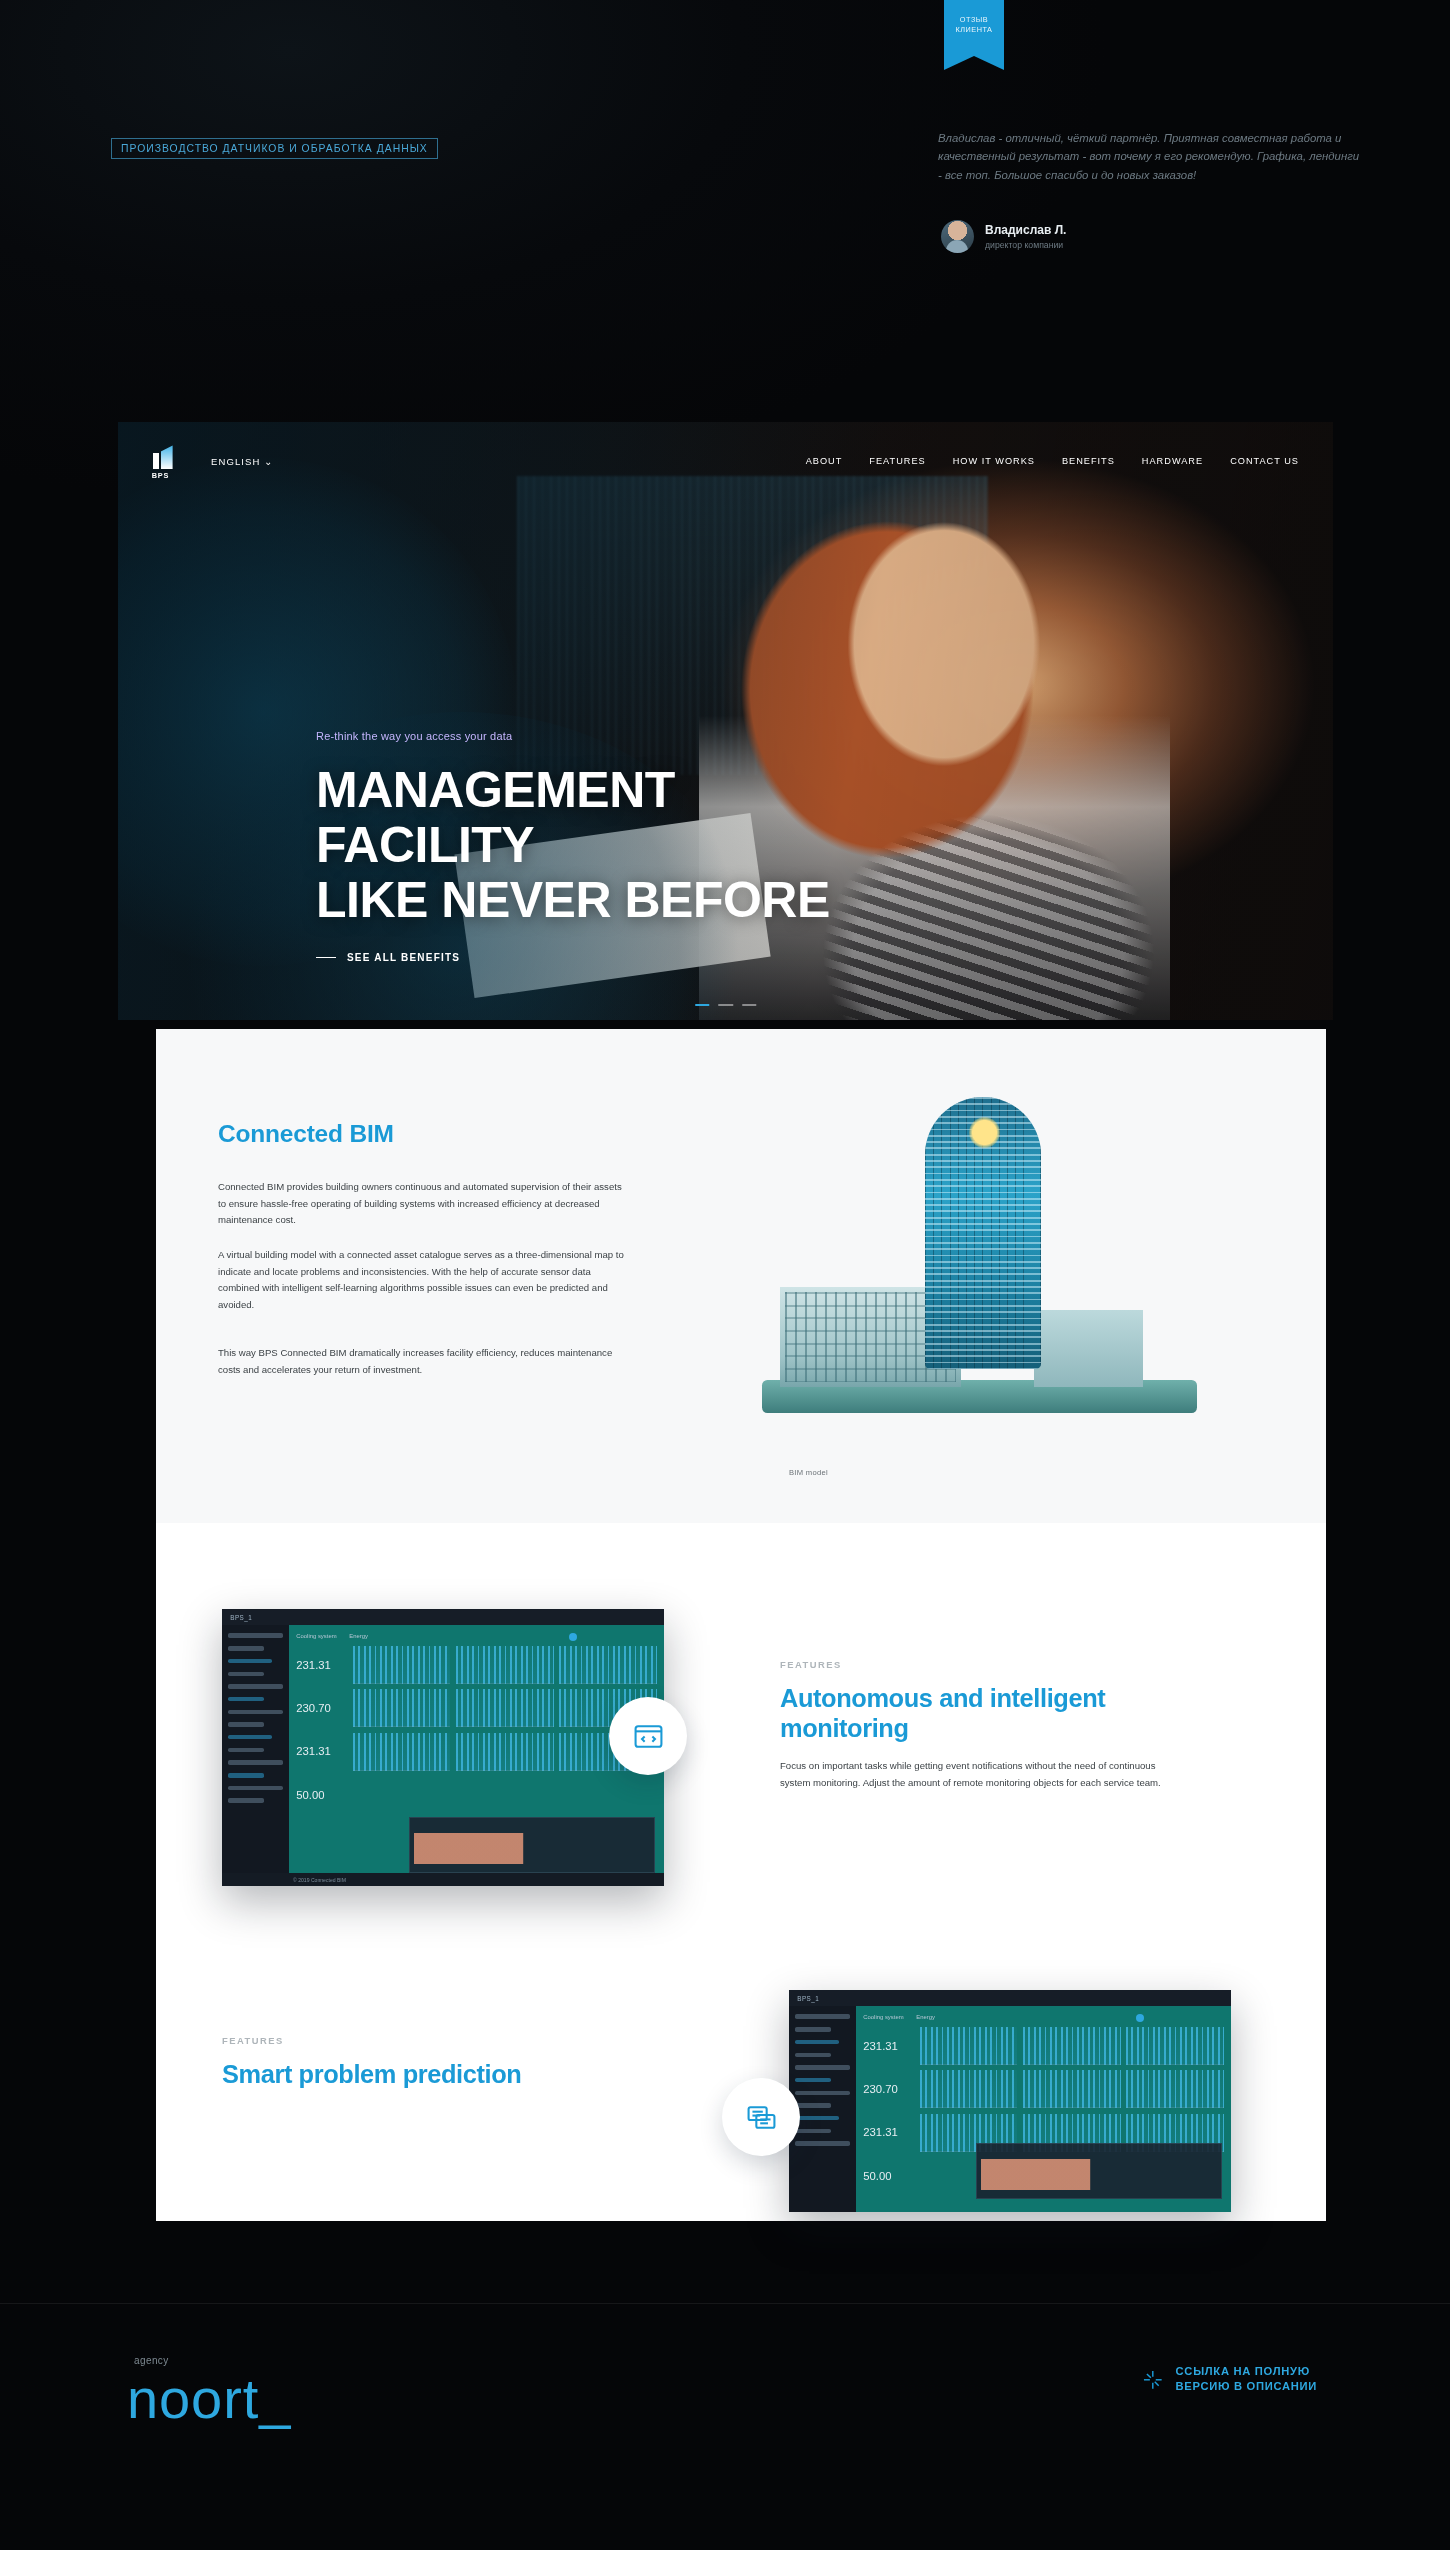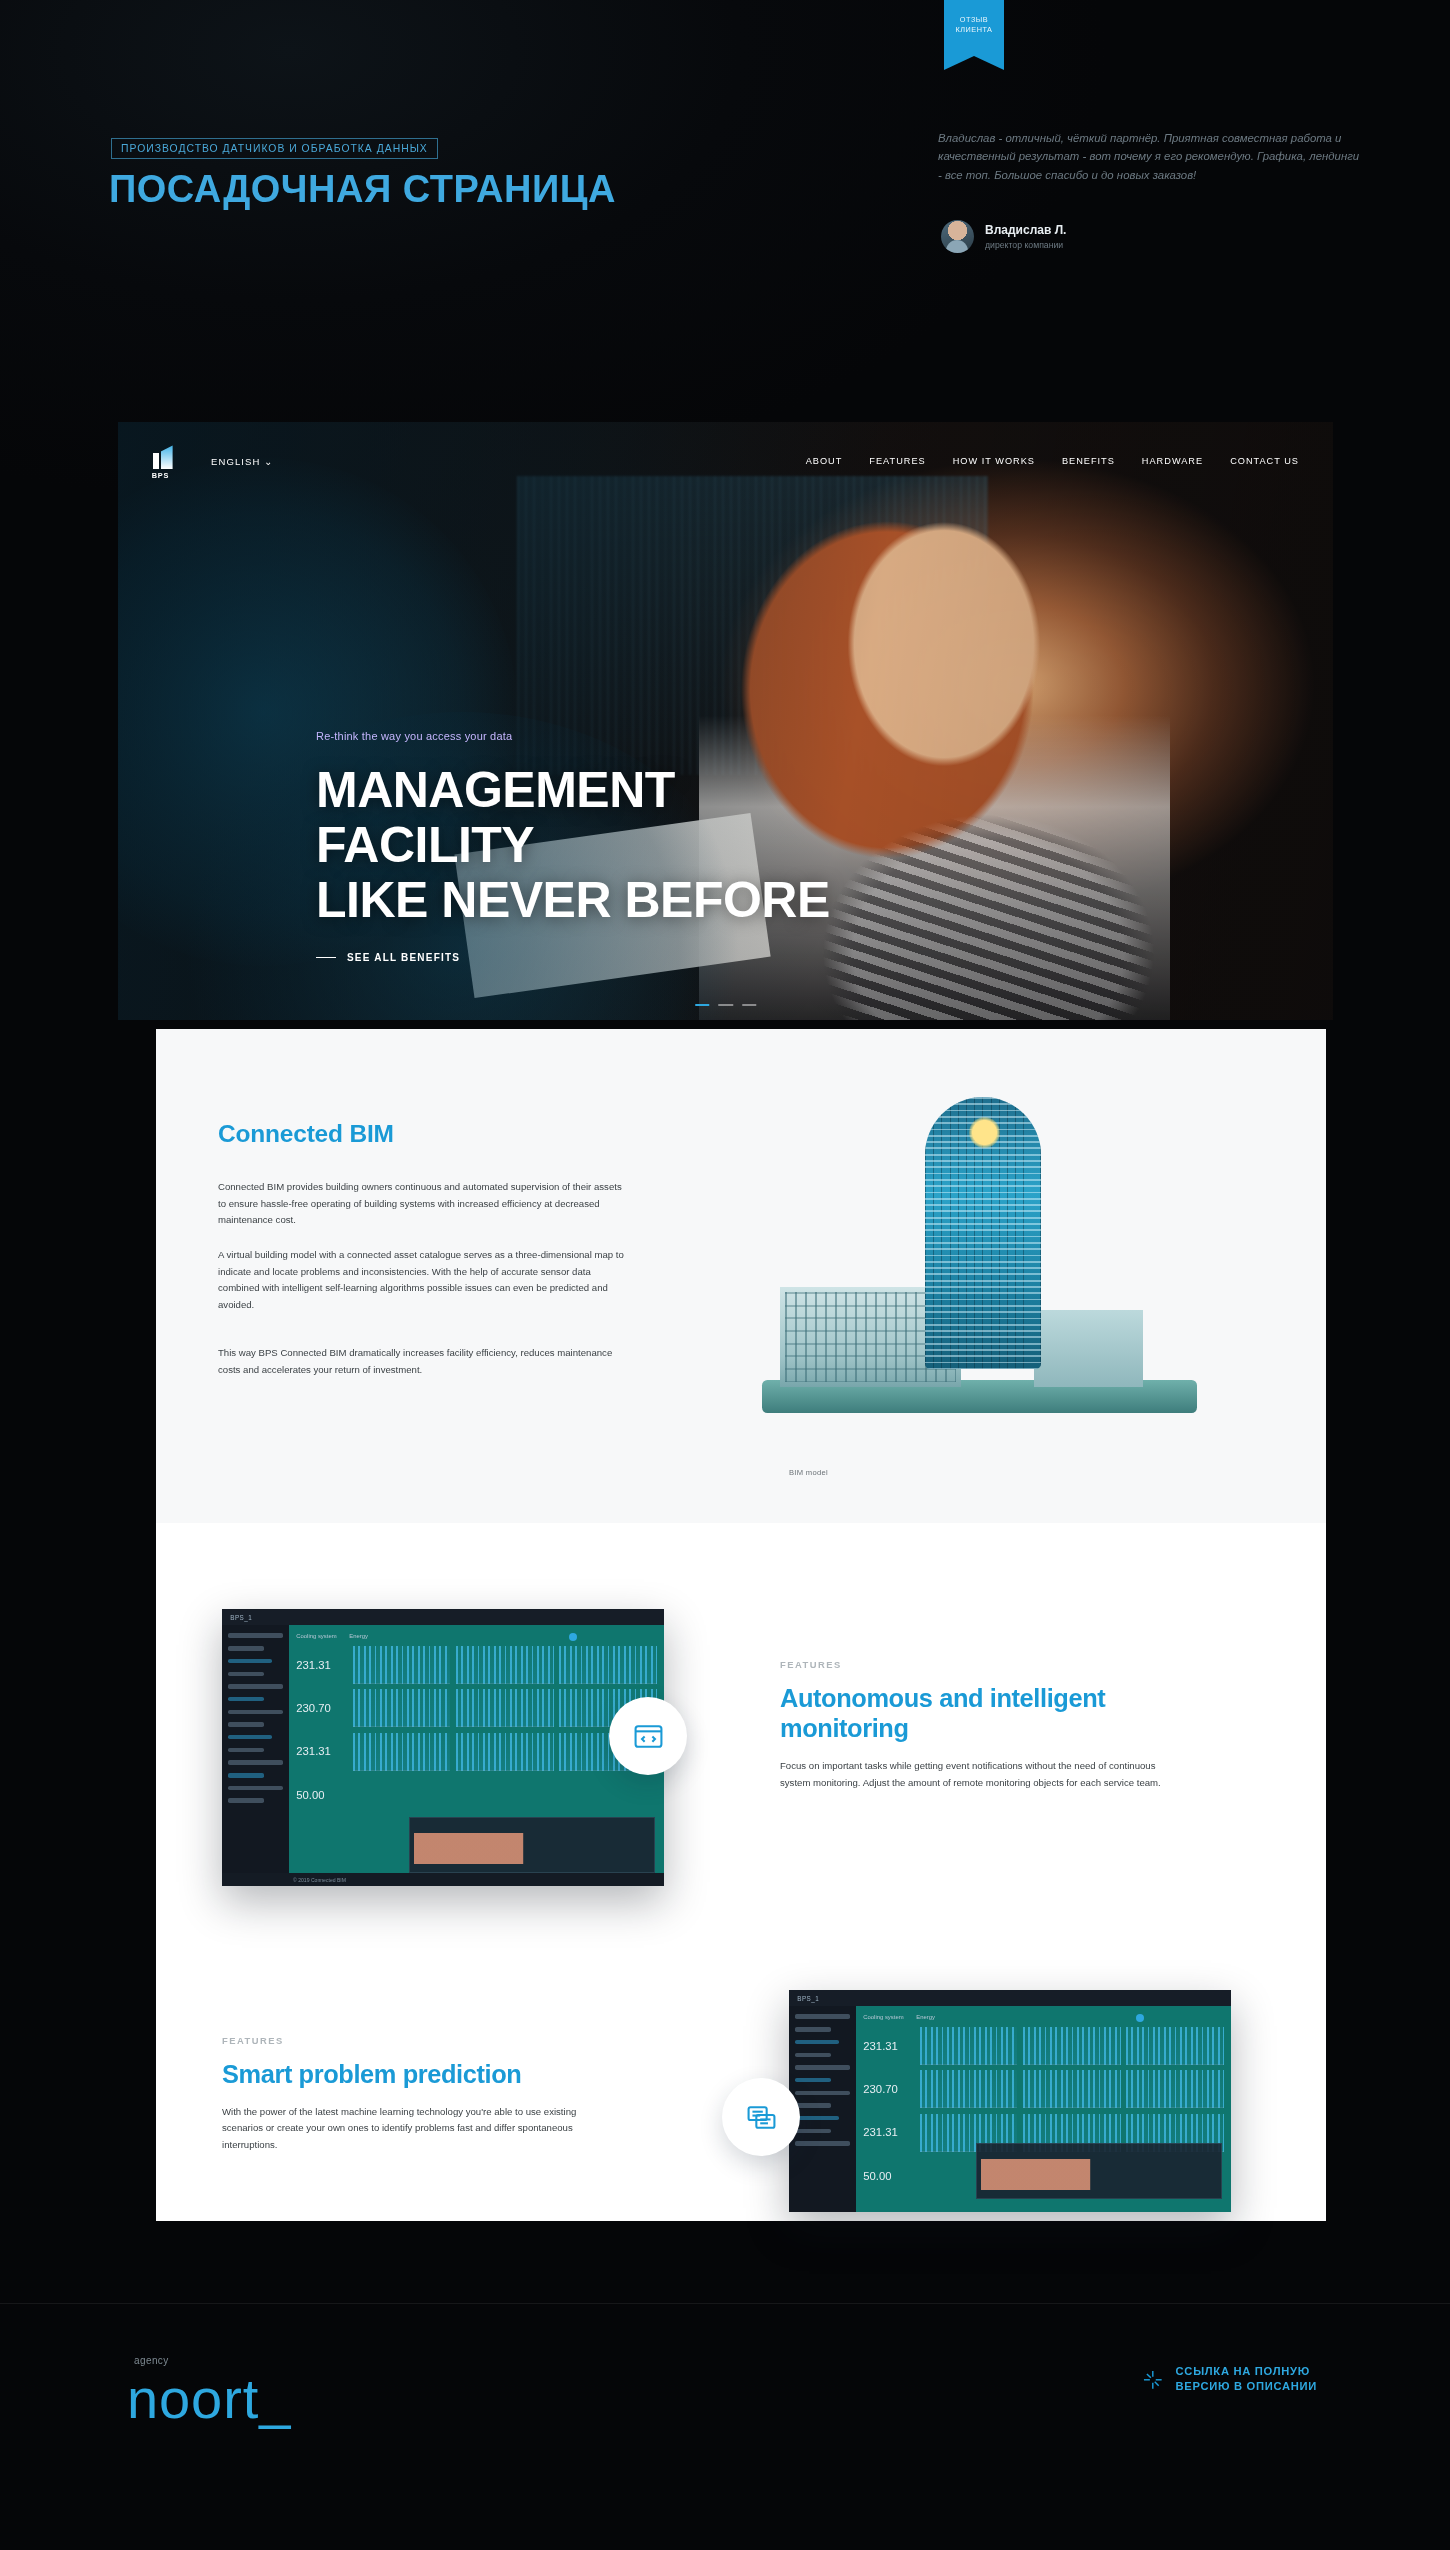--- a/index.html
+++ b/index.html
@@ -594,21 +594,20 @@
   }
   .spark svg { width: 23.6px; height: 23.6px; display: block; }
 </style>
 </head>
 <body>
 
 <div class="page">
 
   <section class="intro">
     <div class="tagline">ПРОИЗВОДСТВО ДАТЧИКОВ И ОБРАБОТКА ДАННЫХ</div>
-    <h1 class="intro-title">ПОСАДОЧНАЯ СТРАНИЦА</h1>
   </section>
 
   <div class="ribbon">
     <div class="ribbon-body"></div>
     <div class="ribbon-notch"></div>
     <div class="ribbon-text">ОТЗЫВ КЛИЕНТА</div>
   </div>
   <p class="review-quote">Владислав - отличный, чёткий партнёр. Приятная совместная работа и качественный результат - вот почему я его рекомендую. Графика, лендинги - все топ. Большое спасибо и до новых заказов!</p>
   <div class="review-person">
     <div class="avatar"></div>
@@ -785,21 +784,20 @@
       <line x1="5" y1="7.5" x2="13" y2="7.5"></line>
       <line x1="5" y1="10.5" x2="11" y2="10.5"></line>
       <line x1="11" y1="13.5" x2="19" y2="13.5"></line>
       <line x1="11" y1="16.5" x2="17" y2="16.5"></line>
     </svg>
   </div>
 
   <div class="feat feat-2">
     <div class="feat-kicker">FEATURES</div>
     <div class="feat-title">Smart problem prediction</div>
-    <div class="feat-body">With the power of the latest machine learning technology you're able to use existing scenarios or create your own ones to identify problems fast and differ spontaneous interruptions.</div>
   </div>
 
   <div class="footer-rule"></div>
   <div class="footer-agency">agency</div>
   <div class="footer-logo">noort_</div>
   <div class="footer-link">
     <span class="spark">
       <svg viewBox="0 0 24 24" fill="none" stroke="#1a9ad6" stroke-width="1.5">
         <line x1="12" y1="3" x2="12" y2="9"></line>
         <line x1="12" y1="15" x2="12" y2="21"></line>

